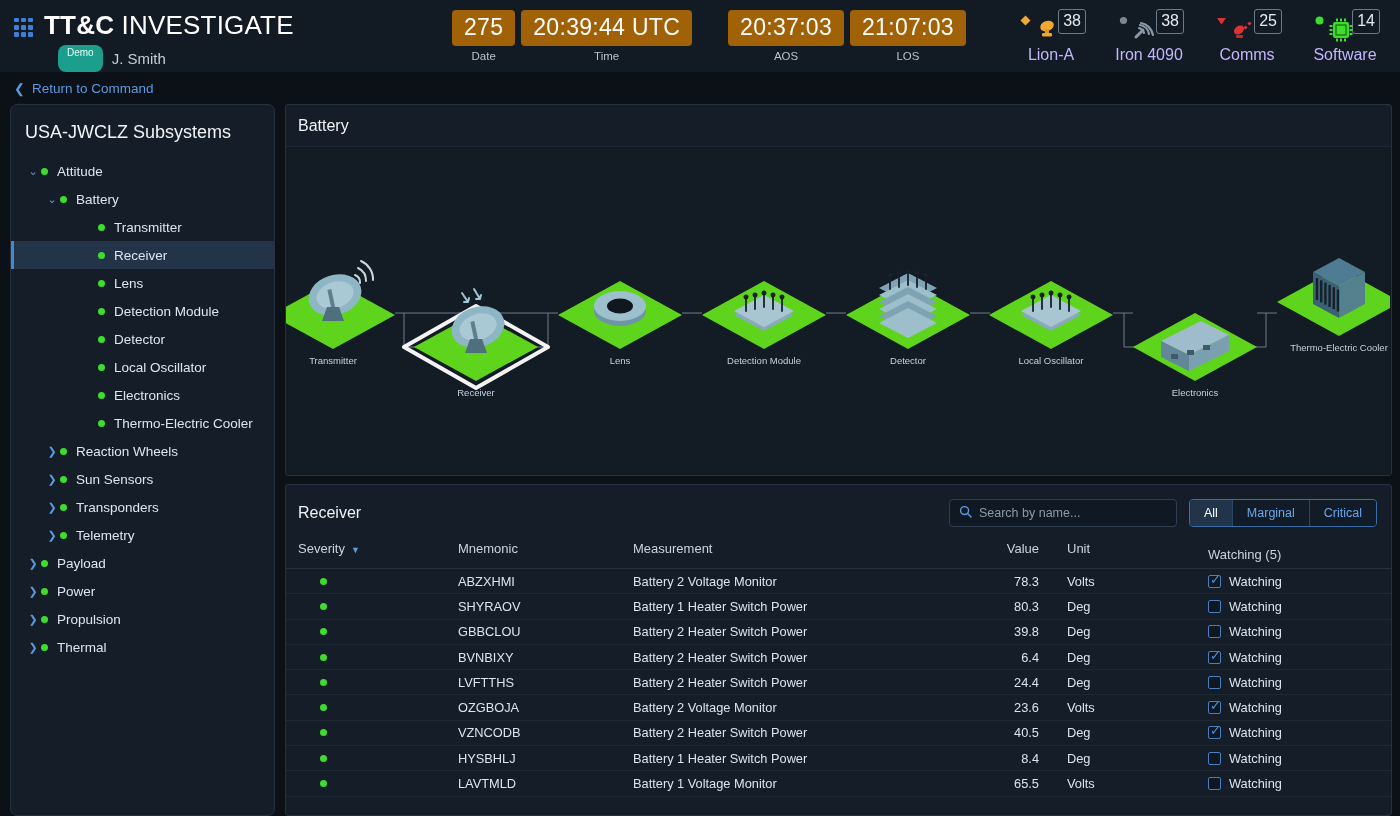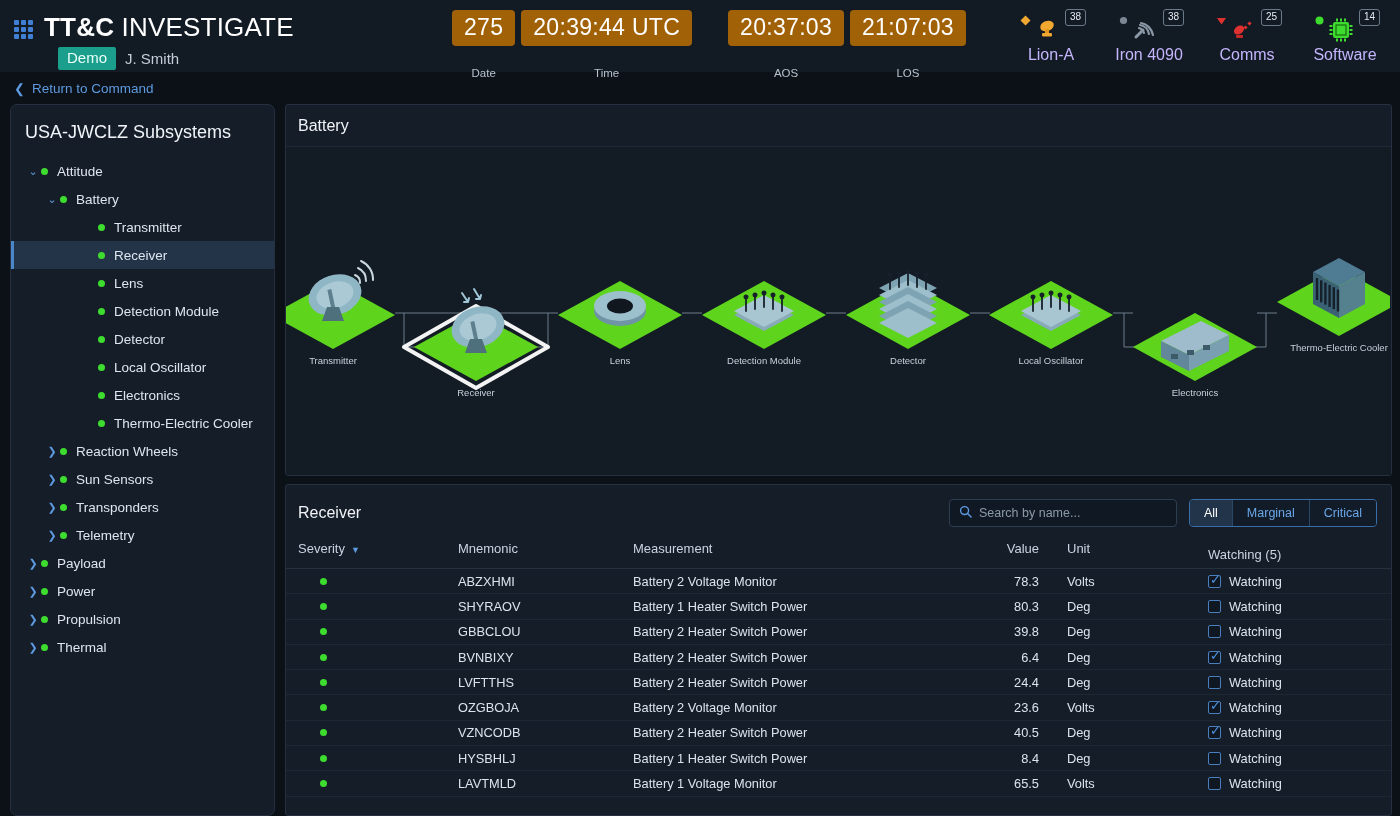--- a/index.html
+++ b/index.html
@@ -24,43 +24,43 @@
   .grid-icon {
     width: 19px; height: 19px;
     display: grid; grid-template-columns: repeat(3,1fr); grid-template-rows: repeat(3,1fr);
     gap: 2.5px; margin-top: 3px;
   }
   .grid-icon i { background: #3f7fd4; border-radius: 1px; display: block; }
   .brand-title { font-size: 26px; letter-spacing: .2px; color: #ffffff; font-weight: 400; }
   .brand-title b { font-weight: 700; }
   .brand-sub { display: flex; align-items: center; gap: 9px; margin: 4px 0 0 44px; }
   .demo-badge {
-    background: #1b9e8c; color: #eafff9; font-size: 15px;
-    padding: 2px 9px 3px; border-radius: 2px; line-height: 1.15;
+    background: #1b9e8c; color: #eafff9; font-size: 10px;
+    padding: 2px 9px 13px; border-radius: 8px; line-height: 1.15;
   }
   .user-name { font-size: 15px; color: #c3ced9; }
 
   .clocks { position: absolute; left: 452px; top: 10px; display: flex; gap: 6px; }
   .clock { display: flex; flex-direction: column; align-items: center; }
   .clock-val {
     background: #a16207; border-radius: 4px;
     font-size: 23px; color: #ffffff; letter-spacing: .3px;
     padding: 3px 12px 4px; line-height: 1.28; white-space: nowrap;
   }
-  .clock-lbl { font-size: 11.5px; color: #b6c2ce; margin-top: 21px; }
+  .clock-lbl { font-size: 11.5px; color: #b6c2ce; margin-top: 4px; }
   .clock-gap { width: 24px; }
 
   .statuses { position: absolute; right: 16px; top: 6px; display: flex; gap: 20px; }
   .status { width: 78px; display: flex; flex-direction: column; align-items: center; position: relative; }
   .status-icons { height: 42px; width: 100%; position: relative; }
   .status-dot { position: absolute; left: 8px; top: 6px; }
   .status-badge {
     position: absolute; right: 4px; top: 3px;
     border: 1px solid #6b7a8a; border-radius: 3px;
-    font-size: 10px; color: #e3eaf1; padding: 0px 4px 1px; line-height: 1.35;
+    font-size: 16px; color: #e3eaf1; padding: 0px 4px 1px; line-height: 1.35;
     background: #121a24;
   }
   .status-glyph { position: absolute; left: 22px; top: 11px; }
   .status-lbl { font-size: 16px; color: #c4b5fd; margin-top: -2px; }
 
   .sub-bar { height: 32px; display: flex; align-items: center; padding-left: 14px; background: #0c1117; }
   .return-link { display: flex; align-items: center; gap: 7px; color: #5d9ae0; font-size: 13.5px; cursor: pointer; }
   .chev-left { font-size: 13px; color: #5d9ae0; line-height: 1; }
 
   

